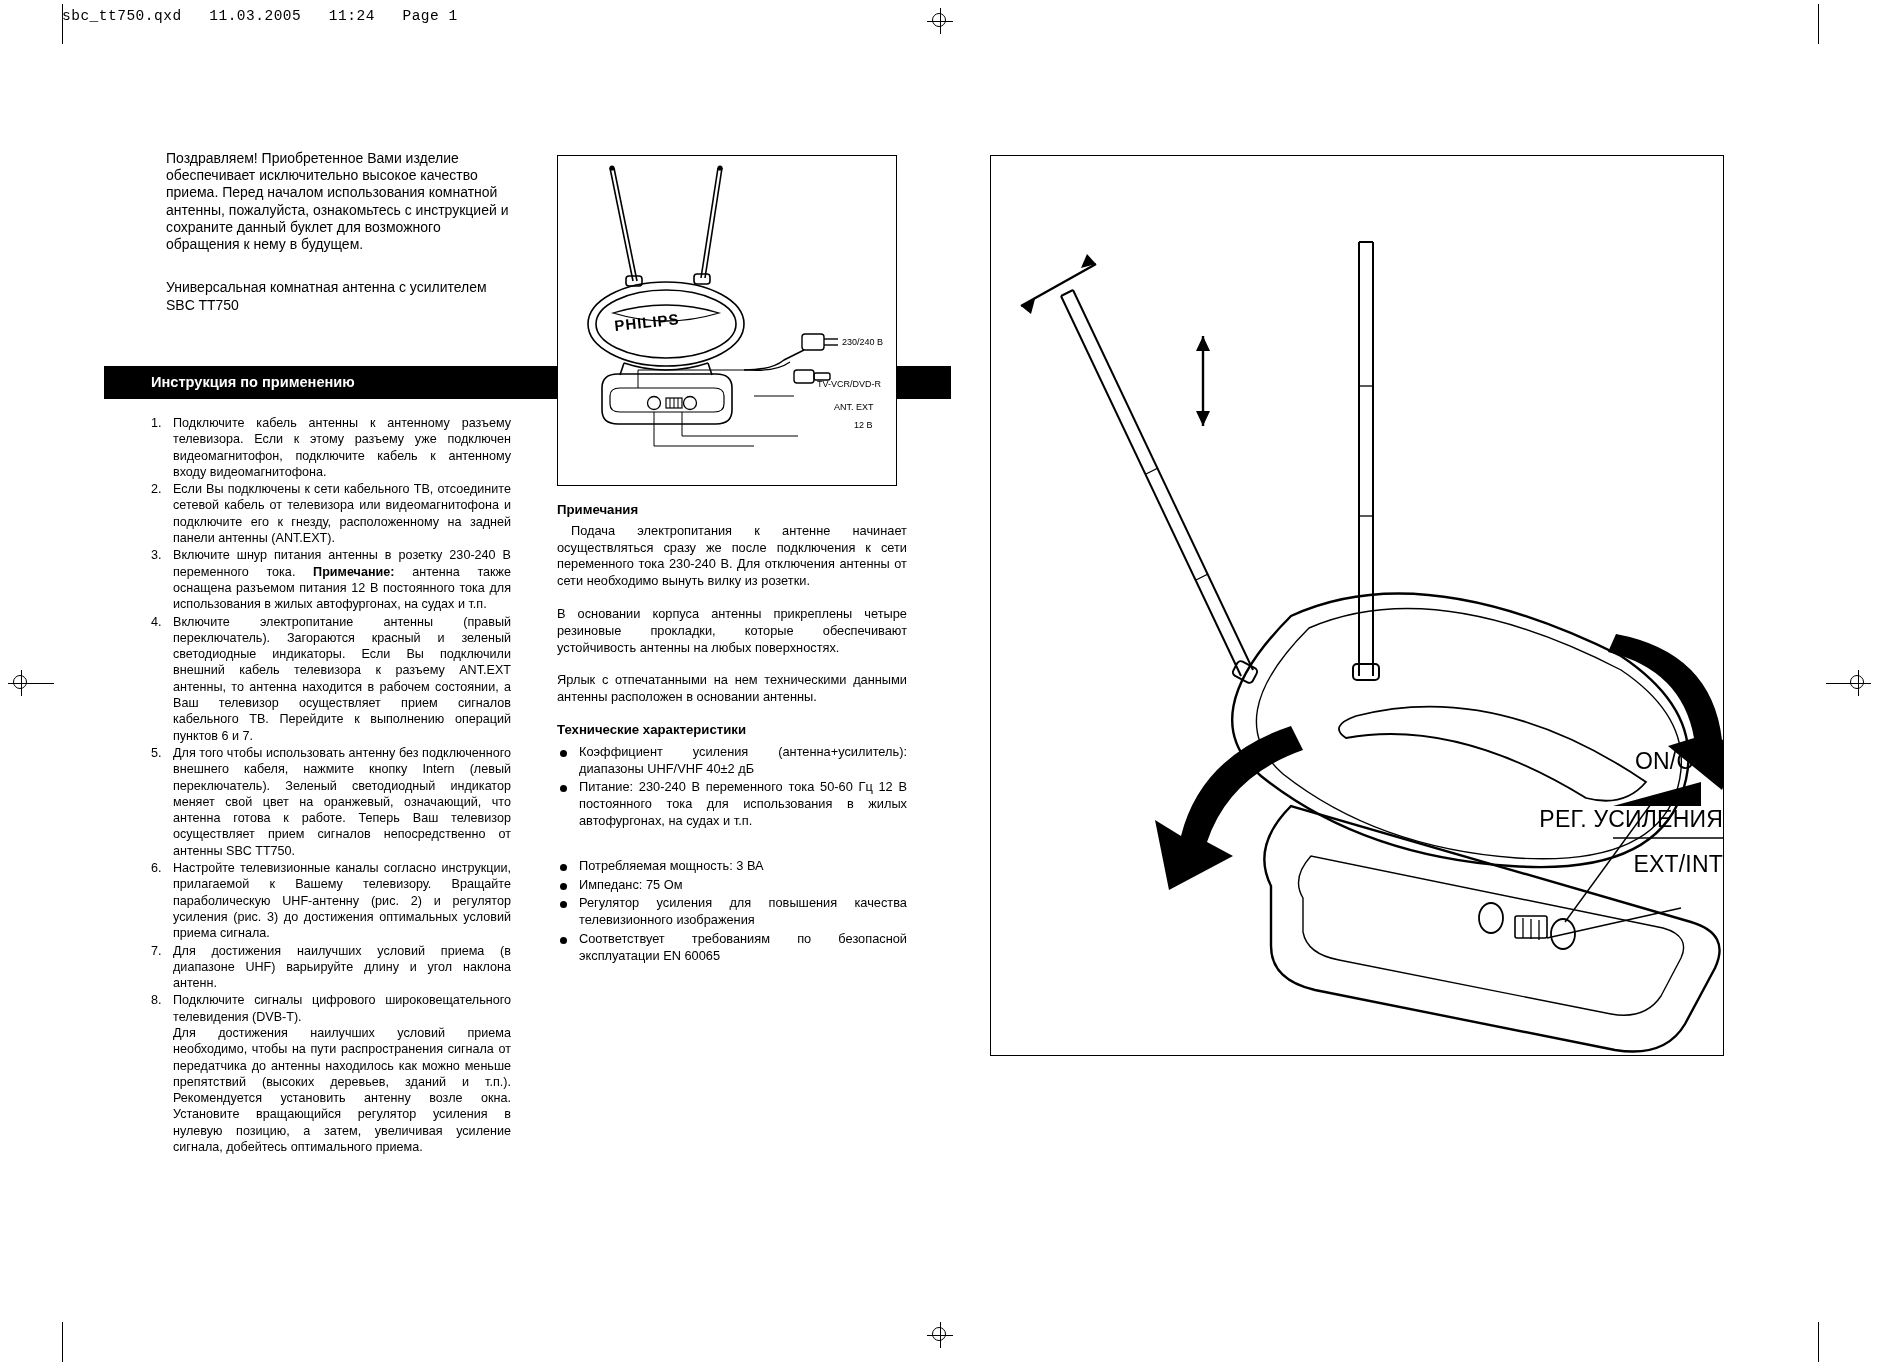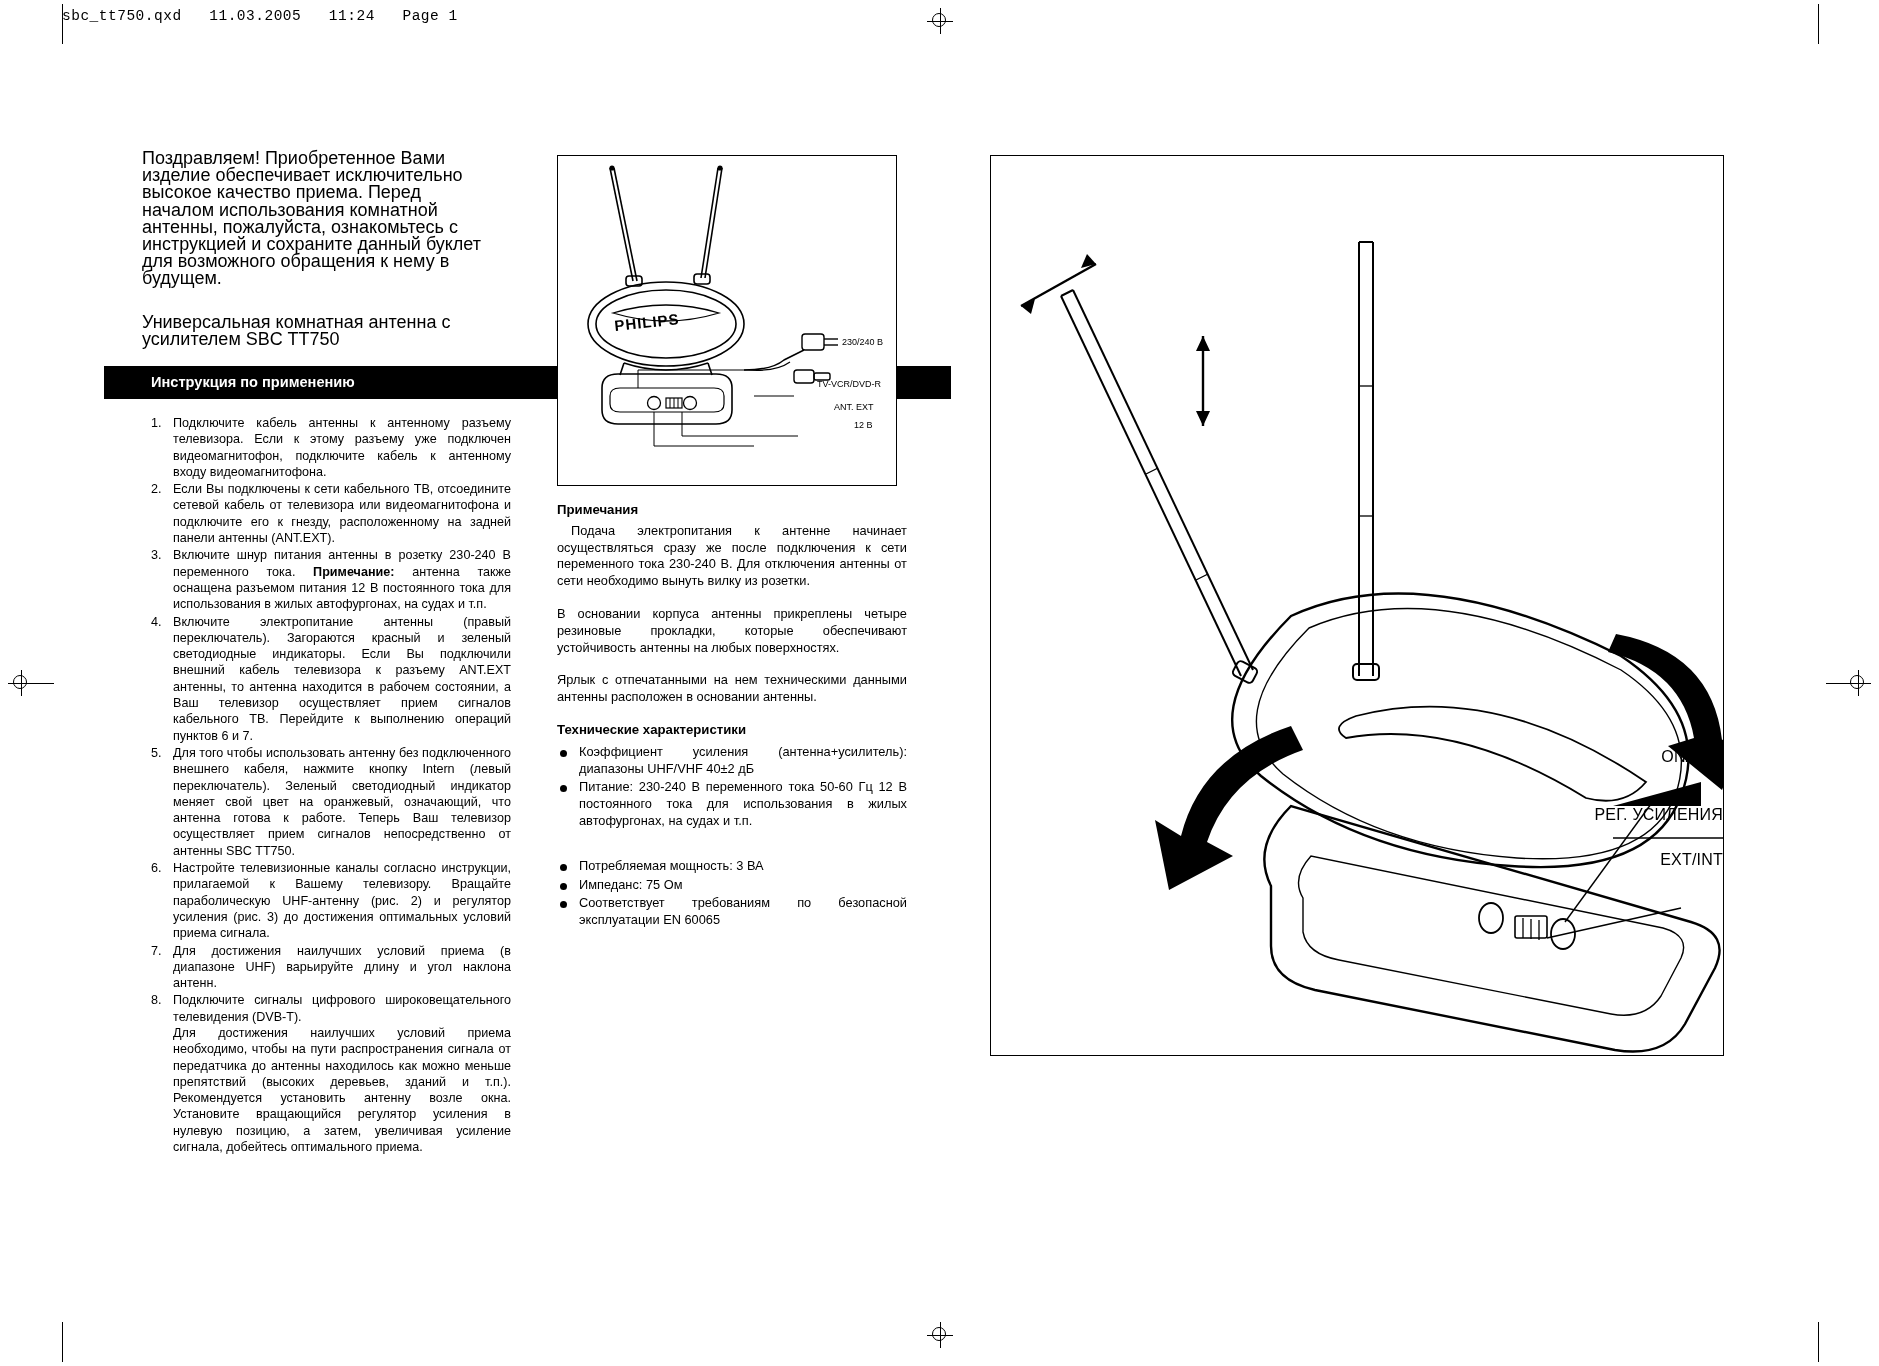--- a/index.html
+++ b/index.html
@@ -57,24 +57,24 @@
     left: 5px; top: 5px;
     width: 14px; height: 14px;
     border: 1px solid #000;
     border-radius: 50%;
     box-sizing: border-box;
   }
 
   
   .col-left {
     position: absolute;
-    left: 142px;
+    left: 166px;
     top: 150px;
     width: 352px;
-    font-size: 18px;
+    font-size: 14px;
     line-height: 17.2px;
   }
   .intro-para {
     margin: 0 0 26px 0;
   }
   .product-title {
     margin: 0 0 0 0;
     line-height: 17.5px;
   }
 
@@ -180,21 +180,21 @@
     top: 155px;
     width: 734px;
     height: 901px;
     border: 1px solid #000;
     box-sizing: border-box;
     background: #fff;
     overflow: hidden;
   }
   .callout {
     position: absolute;
-    font-size: 16px;
+    font-size: 23px;
     letter-spacing: 0.2px;
     white-space: nowrap;
   }
   .callout.onoff { right: 0px; top: 592px; }
   .callout.gain  { right: 0px; top: 650px; }
   .callout.extint{ right: 0px; top: 695px; }
 
   svg { display: block; }
 </style>
 </head>
@@ -310,20 +310,21 @@
   <p>В основании корпуса антенны прикреплены четыре резиновые прокладки, которые обеспечивают устойчивость антенны на любых поверхностях.</p>
   <p>Ярлык с отпечатанными на нем техническими данными антенны расположен в основании антенны.</p>
   <h3 class="specs">Технические характеристики</h3>
   <ul class="bullets" id="specs-list-1">
       <li>Коэффициент усиления (антенна+усилитель): диапазоны UHF/VHF 40±2 дБ</li>
       <li>Питание: 230-240 В переменного тока 50-60 Гц 12 В постоянного тока для использования в жилых автофургонах, на судах и т.п.</li>
     </ul>
   <ul class="bullets second" id="specs-list-2">
       <li>Потребляемая мощность: 3 ВА</li>
       <li>Импеданс: 75 Ом</li>
+      <li>Регулятор усиления для повышения качества телевизионного изображения</li>
       <li>Соответствует требованиям по безопасной эксплуатации EN 60065</li>
     </ul>
 </div>
 
 <div class="big-box">
   <svg width="732" height="899" viewBox="0 0 732 899">
     <g fill="none" stroke="#000" stroke-width="2">
 
       <line x1="70" y1="140" x2="250" y2="520"></line>
       <line x1="82" y1="134" x2="262" y2="514"></line>

